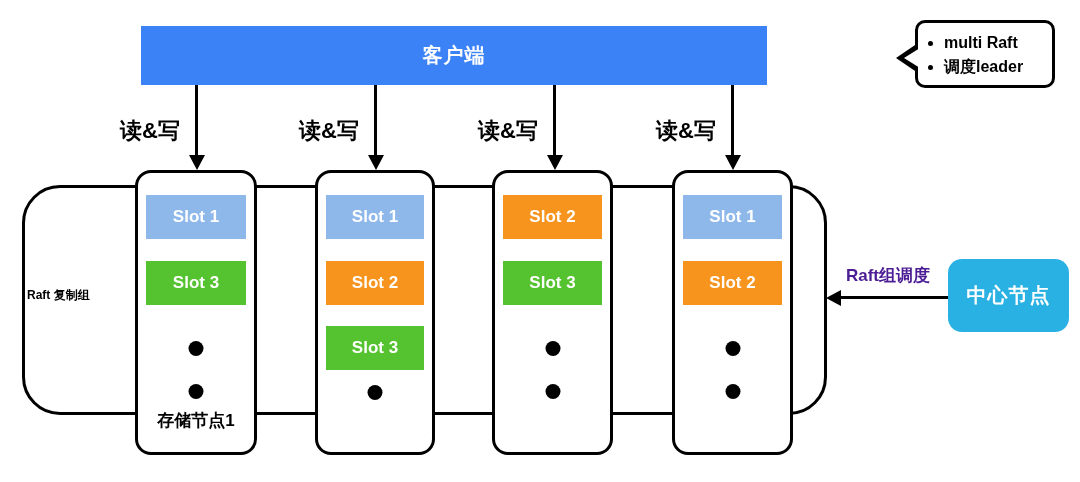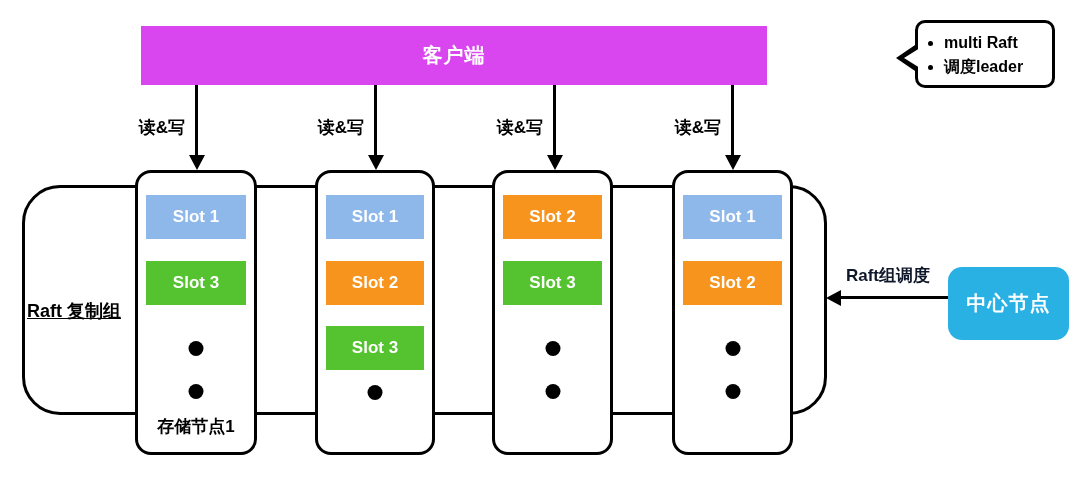--- a/index.html
+++ b/index.html
@@ -13,65 +13,65 @@
     color:#fff;display:flex;align-items:center;justify-content:center;
     font-size:20px;font-weight:bold;letter-spacing:1px;
   }
   
   .vline{position:absolute;top:85px;height:71px;width:3px;background:#000;}
   .vhead{position:absolute;top:155px;width:0;height:0;
     border-left:8px solid transparent;border-right:8px solid transparent;border-top:15px solid #000;}
   .l1{left:195px}.l2{left:374px}.l3{left:553px}.l4{left:731px}
   .h1{left:189px}.h2{left:368px}.h3{left:547px}.h4{left:725px}
   
-  .rw{position:absolute;top:116px;width:70px;text-align:right;font-size:17px;font-weight:bold;color:#000;}
+  .rw{position:absolute;top:116px;width:70px;text-align:center;font-size:22px;font-weight:bold;color:#000;}
   .rw1{left:115px}.rw2{left:294px}.rw3{left:473px}.rw4{left:651px}
   
   .group{position:absolute;left:22px;top:185px;width:799px;height:224px;
     border:3px solid #000;border-radius:38px;background:#fff;box-sizing:content-box;}
-  .group-label{position:absolute;left:27px;top:299px;font-size:18px;font-weight:bold;color:#000;text-decoration:underline;}
+  .group-label{position:absolute;left:27px;top:287px;font-size:12px;font-weight:bold;color:#000;}
   
   .node{position:absolute;top:170px;height:285px;background:#fff;
     border:3px solid #000;border-radius:16px;box-sizing:border-box;}
   .n1{left:135px;width:122px}.n2{left:315px;width:120px}.n3{left:492px;width:121px}.n4{left:672px;width:121px}
   .slot{position:absolute;left:8px;right:8px;height:44px;
     display:flex;align-items:center;justify-content:center;
     color:#fff;font-size:17px;font-weight:600;}
   .r1{top:22px}.r2{top:88px}.r3{top:153px}
   .dot{position:absolute;left:50%;transform:translateX(-50%);
     width:15px;height:15px;border-radius:50%;background:#000;}
   .da{top:168px}.db{top:211px}.dc{top:212px}
-  .node-label{position:absolute;left:0;right:0;bottom:14px;text-align:center;
+  .node-label{position:absolute;left:0;right:0;bottom:20px;text-align:center;
     font-size:17px;font-weight:bold;color:#000;}
   
   .sched-line{position:absolute;left:840px;top:296px;width:110px;height:3px;background:#000;}
   .sched-head{position:absolute;left:826px;top:290px;width:0;height:0;
     border-top:8px solid transparent;border-bottom:8px solid transparent;border-right:15px solid #000;}
   .sched-label{position:absolute;left:830px;top:264px;width:116px;text-align:center;
-    font-size:17px;font-weight:bold;color:#0f172a;}
+    font-size:17px;font-weight:bold;color:#4c1d95;}
   
-  .center-node{position:absolute;left:948px;top:267px;width:121px;height:73px;
+  .center-node{position:absolute;left:948px;top:259px;width:121px;height:73px;
     border-radius:14px;color:#fff;display:flex;align-items:center;justify-content:center;
     font-size:20px;font-weight:bold;letter-spacing:1px;}
   
   .callout{position:absolute;left:915px;top:20px;width:140px;height:68px;
     border:3px solid #000;border-radius:10px;background:#fff;box-sizing:border-box;}
   .callout ul{margin:8px 0 0 0;padding:0 0 0 26px;list-style:disc;}
   .callout li{font-size:16px;font-weight:600;line-height:24px;color:#000;white-space:nowrap;}
   .tail-out{position:absolute;left:896px;top:43px;width:0;height:0;
     border-top:15px solid transparent;border-bottom:15px solid transparent;border-right:22px solid #000;}
   .tail-in{position:absolute;left:904px;top:48px;width:0;height:0;
     border-top:10px solid transparent;border-bottom:10px solid transparent;border-right:16px solid #fff;}
 </style>
 </head>
 <body>
 
 <div class="stage">
 
-  <div class="client" style="background-color: #d946ef;">
+  <div class="client" style="background-color: #3b82f6;">
     <span>客户端</span>
   </div>
 
   <div class="vline l1"></div>
   <div class="vhead h1"></div>
   <div class="vline l2"></div>
   <div class="vhead h2"></div>
   <div class="vline l3"></div>
   <div class="vhead h3"></div>
   <div class="vline l4"></div>

